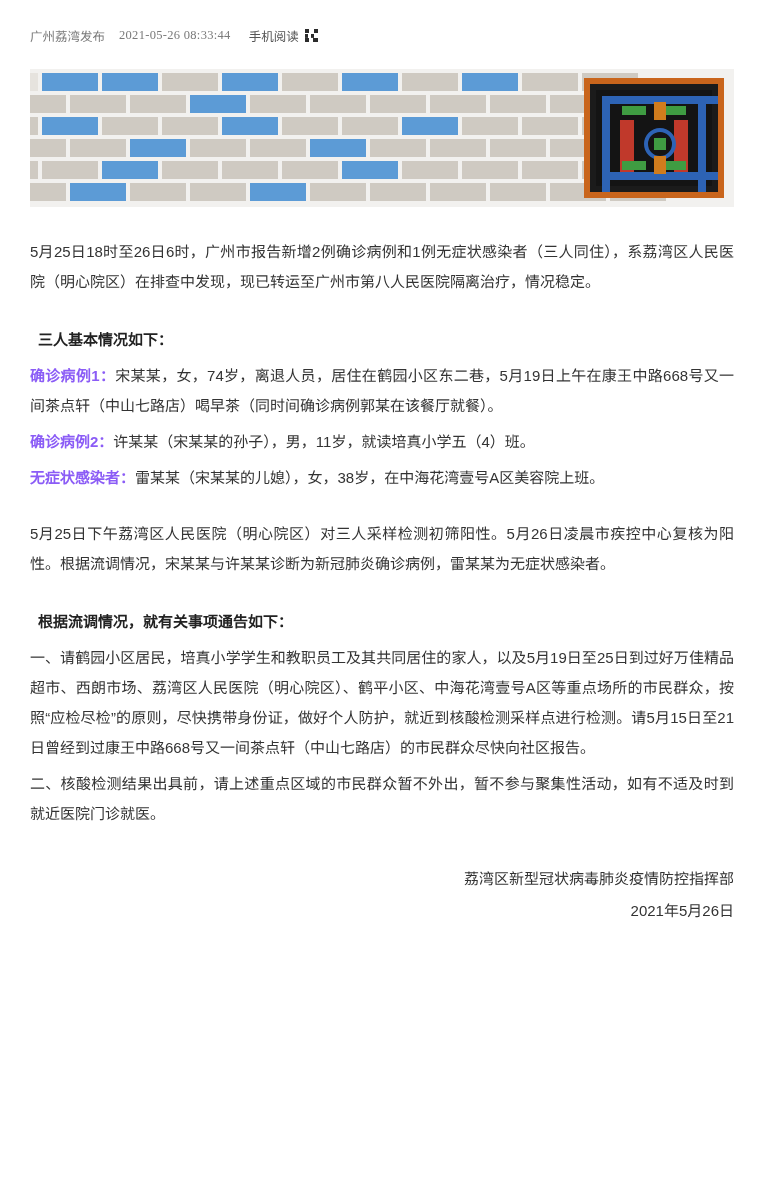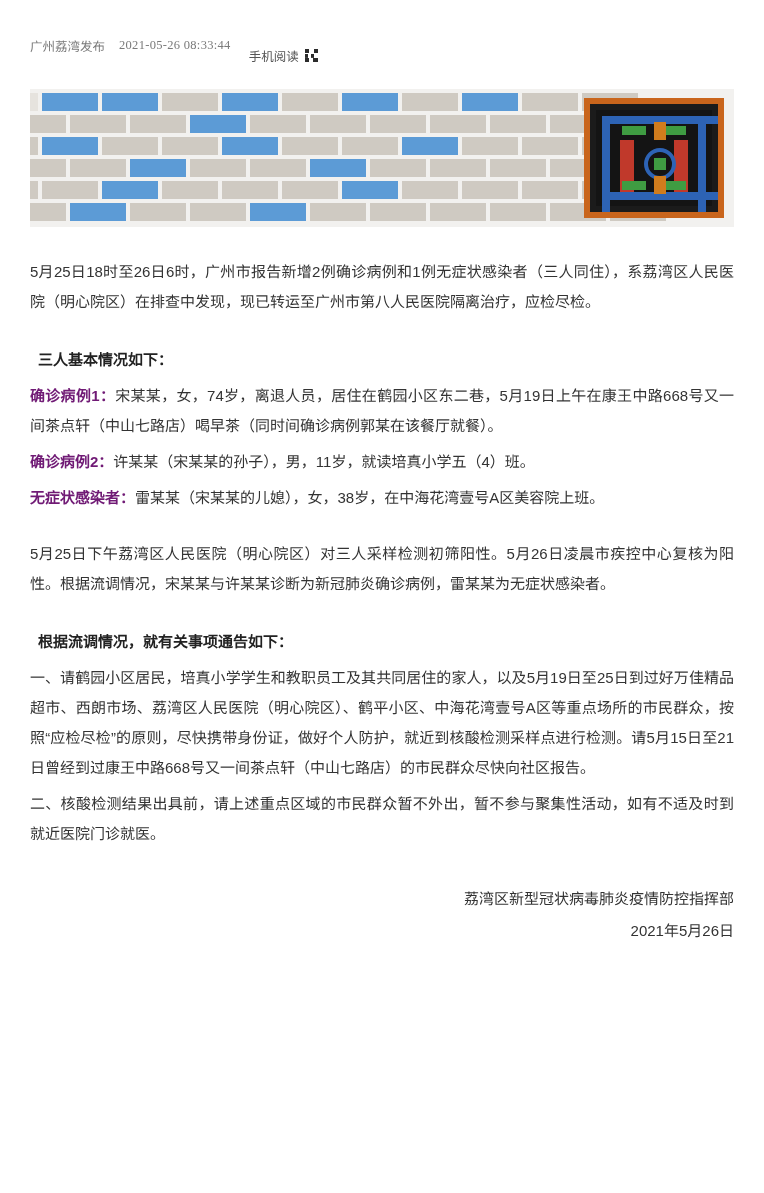--- a/index.html
+++ b/index.html
@@ -43,21 +43,20 @@
     color: #7a7a7a;
     letter-spacing: 0.3px;
     font-family: Liberation Serif, serif;
   }
   .meta-mobile {
     color: #555555;
     display: inline-flex;
     align-items: center;
     gap: 6px;
     margin-left: 4px;
-    margin-top: 20px;
   }
   .qr-glyph {
     display: inline-block;
     width: 13px;
     height: 13px;
     background:
       linear-gradient(90deg, #2b2b2b 34%, transparent 34%, transparent 66%, #2b2b2b 66%) 0 0/100% 34% no-repeat,
       linear-gradient(90deg, #2b2b2b 20%, transparent 20%, transparent 48%, #2b2b2b 48%, #2b2b2b 70%, transparent 70%) 0 50%/100% 30% no-repeat,
       linear-gradient(90deg, #2b2b2b 34%, transparent 34%, transparent 60%, #2b2b2b 60%) 0 100%/100% 34% no-repeat;
     vertical-align: middle;
@@ -118,21 +117,21 @@
 
   
   p.para {
     font-size: 15px;
     line-height: 2.0;
     color: #333333;
     margin: 0 0 18px 0;
     text-align: justify;
   }
   p.para.tight { margin-bottom: 6px; }
-  .bold-lead { font-weight: bold; color: #701a75; }
+  .bold-lead { font-weight: bold; color: #8b5cf6; }
   .section-heading {
     font-size: 15px;
     font-weight: bold;
     color: #222222;
     line-height: 2.0;
     margin: 0 0 6px 8px;
   }
   .spacer-sm { height: 10px; }
   .spacer-md { height: 20px; }
   .sign-block {
@@ -259,21 +258,21 @@
         <div class="w-shape w-blue w-circle" style="left:48px; top:38px; width:32px; height:32px; border:4px solid #2d63b5; background:transparent; box-sizing:border-box;"></div>
         <div class="w-shape w-green" style="left:58px; top:48px; width:12px; height:12px;"></div>
         <div class="w-shape w-green" style="left:26px; bottom:16px; width:24px; height:9px;"></div>
         <div class="w-shape w-green" style="right:26px;bottom:16px; width:24px; height:9px;"></div>
         <div class="w-shape w-orange" style="left:58px; top:12px; width:12px; height:18px;"></div>
         <div class="w-shape w-orange" style="left:58px; bottom:12px; width:12px; height:18px;"></div>
       </div>
     </div>
   </div>
 
-  <p class="para">5月25日18时至26日6时，广州市报告新增2例确诊病例和1例无症状感染者（三人同住），系荔湾区人民医院（明心院区）在排查中发现，现已转运至广州市第八人民医院隔离治疗，应检尽检。</p>
+  <p class="para">5月25日18时至26日6时，广州市报告新增2例确诊病例和1例无症状感染者（三人同住），系荔湾区人民医院（明心院区）在排查中发现，现已转运至广州市第八人民医院隔离治疗，情况稳定。</p>
 
   <div class="spacer-sm"></div>
 
   <p class="section-heading">三人基本情况如下：</p>
 
   <p class="para tight"><span class="bold-lead">确诊病例1：</span><span>宋某某，女，74岁，离退人员，居住在鹤园小区东二巷，5月19日上午在康王中路668号又一间茶点轩（中山七路店）喝早茶（同时间确诊病例郭某在该餐厅就餐）。</span></p>
 
   <p class="para tight"><span class="bold-lead">确诊病例2：</span><span>许某某（宋某某的孙子），男，11岁，就读培真小学五（4）班。</span></p>
 
   <p class="para tight"><span class="bold-lead">无症状感染者：</span><span>雷某某（宋某某的儿媳），女，38岁，在中海花湾壹号A区美容院上班。</span></p>

